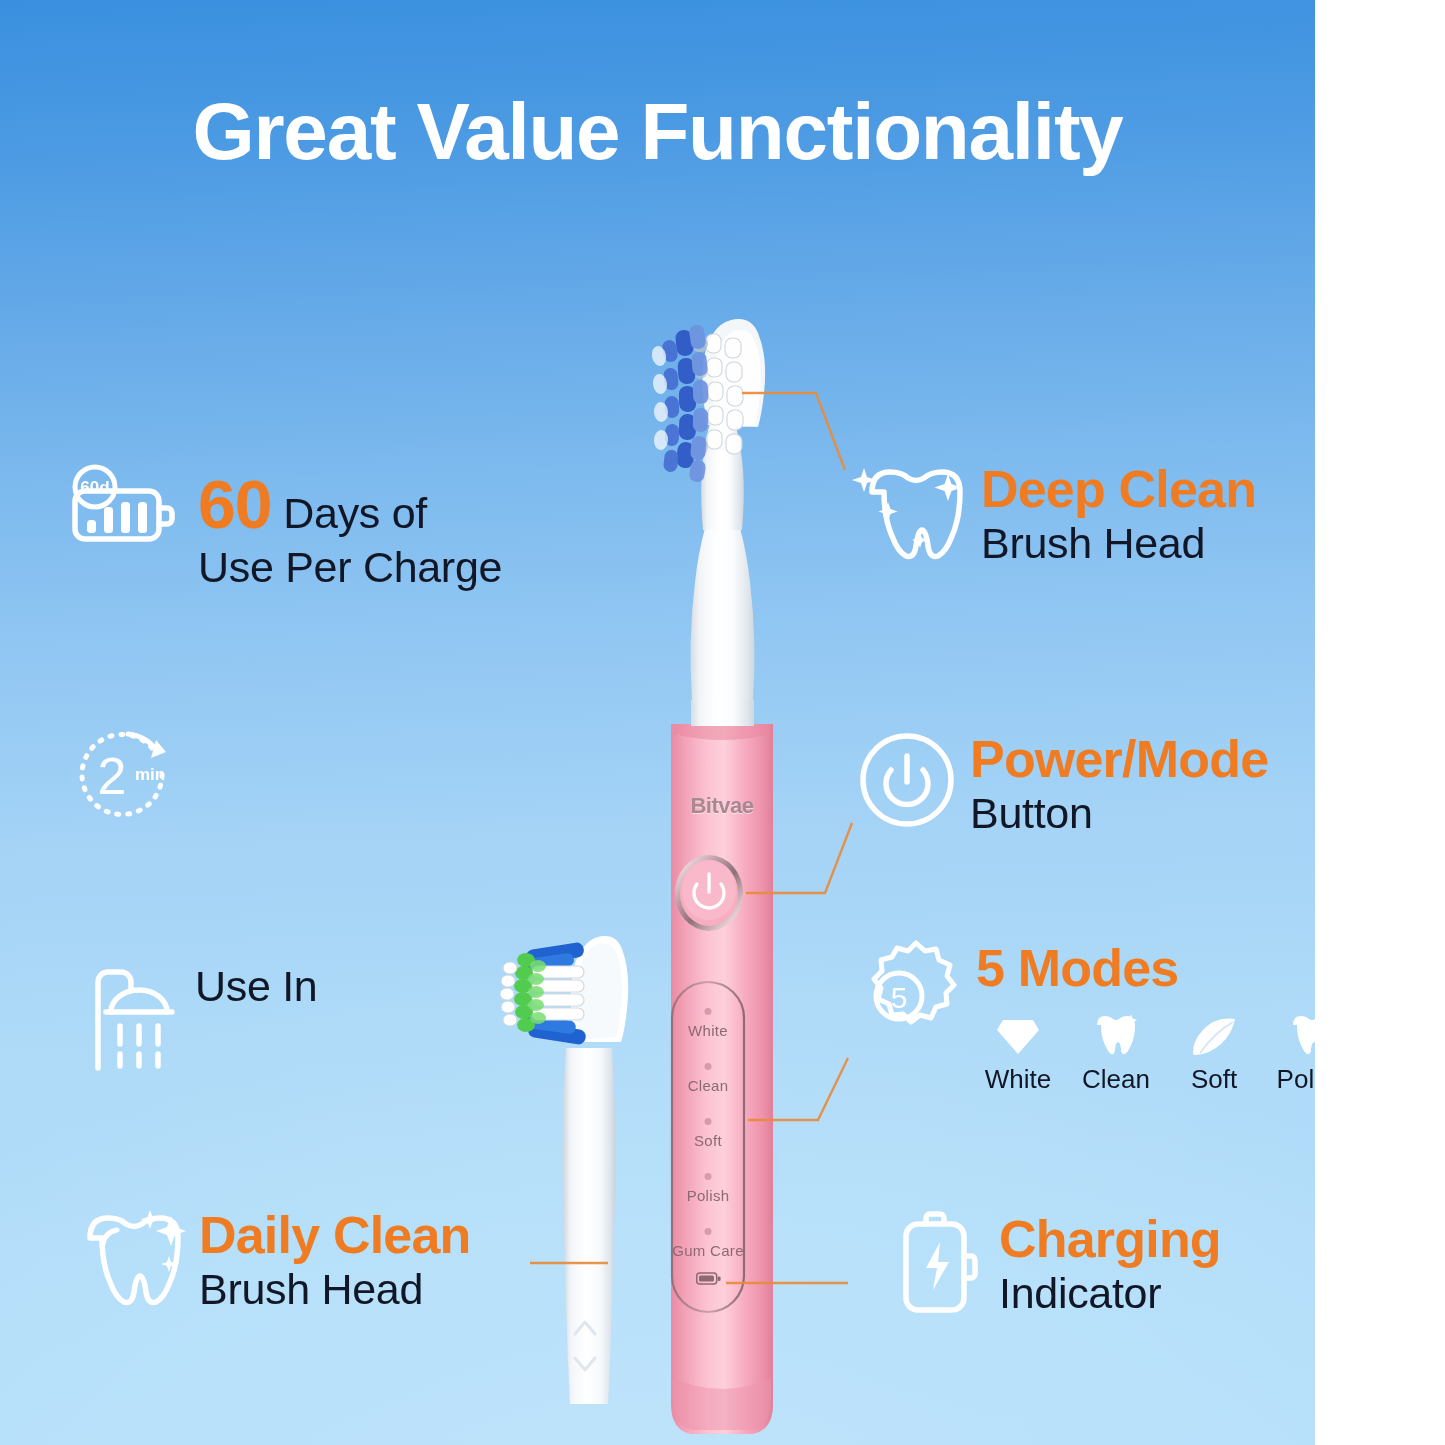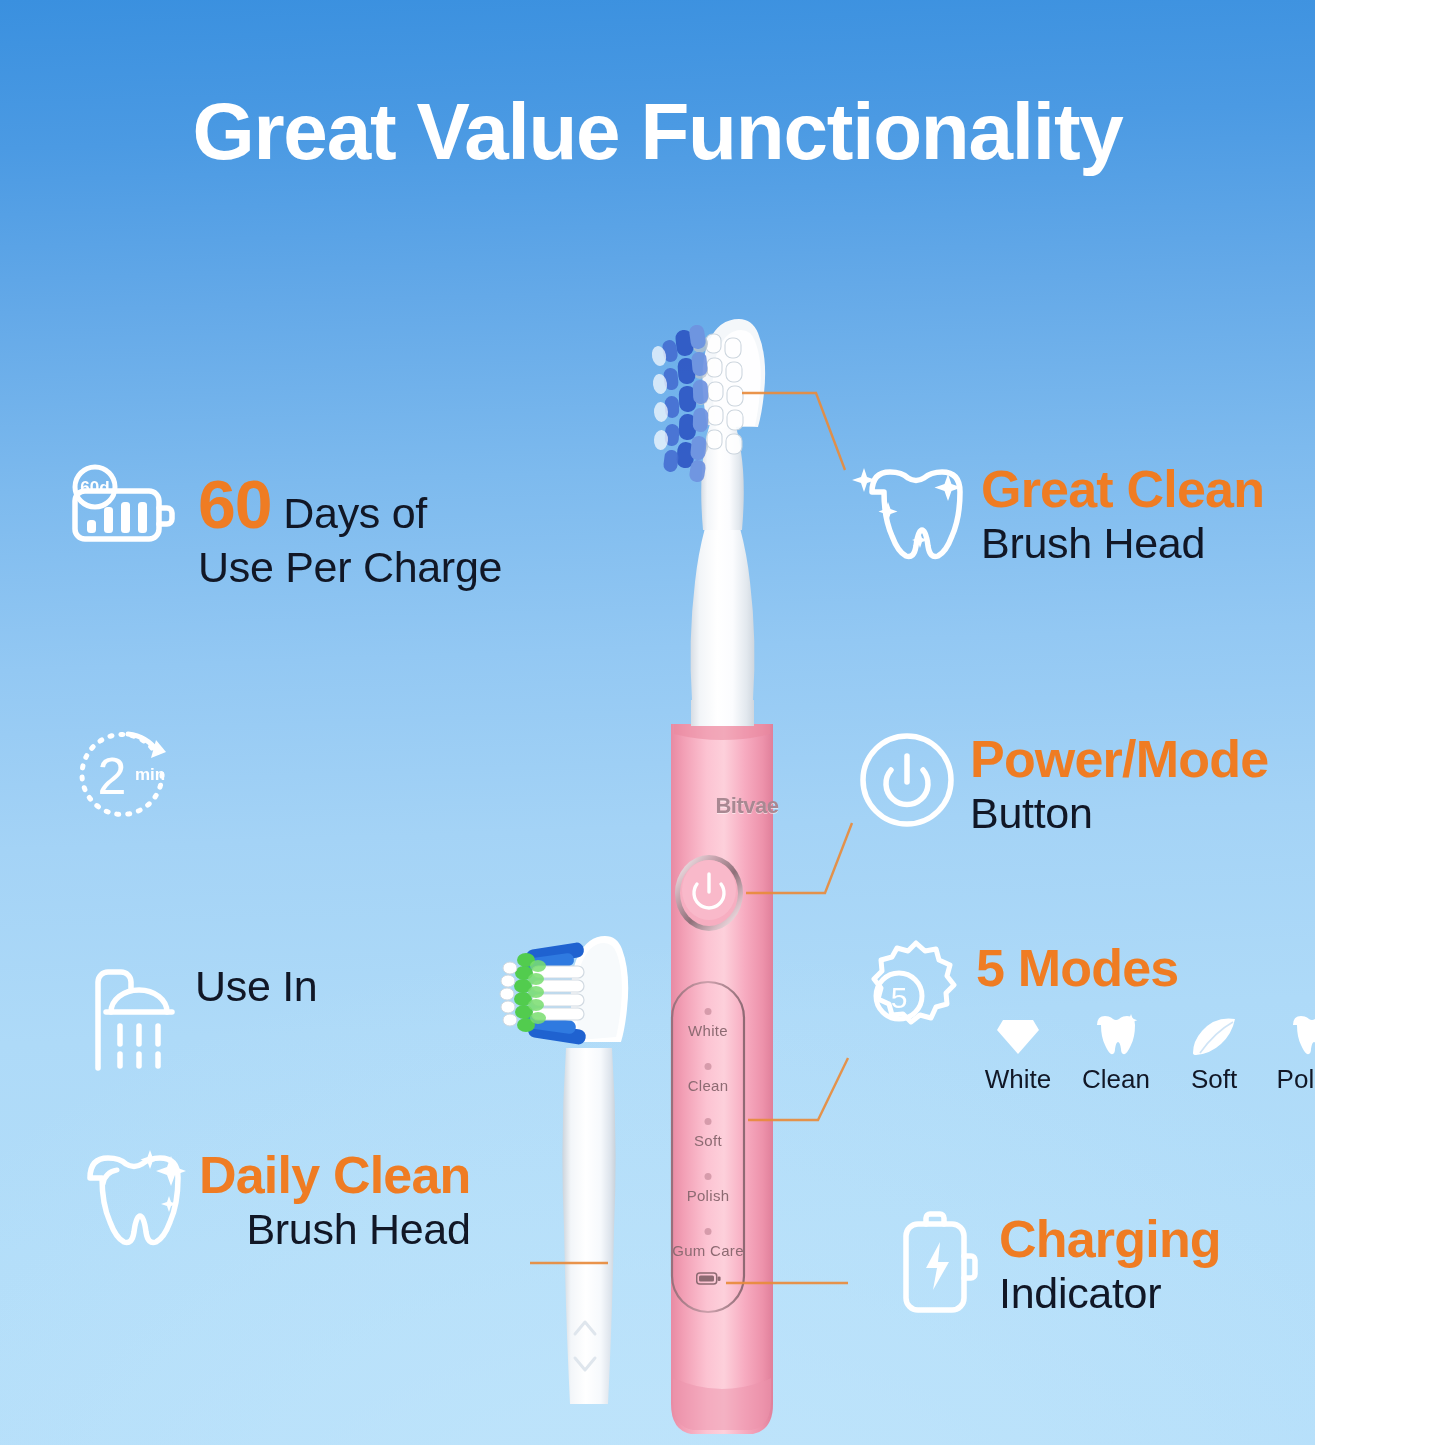--- a/index.html
+++ b/index.html
@@ -72,21 +72,21 @@
     color: #ef7c23;
     font-weight: bold;
     font-size: 68px;
     letter-spacing: -1px;
   }
 
   
   #f-battery { left: 62px;  top: 464px; }
   #f-timer   { left: 68px;  top: 722px; }
   #f-shower  { left: 84px;  top: 960px; }
-  #f-daily   { left: 70px;  top: 1144px; text-align: right; }
+  #f-daily   { left: 70px;  top: 1204px; }
 
   
   #f-deep    { left: 852px; top: 458px; }
   #f-power   { left: 855px; top: 728px; }
   #f-modes   { left: 848px; top: 938px; }
   #f-charge  { left: 896px; top: 1208px; }
 
   
   .modes-wrap { display: flex; align-items: flex-start; gap: 18px; }
   .modes-right { padding-top: 4px; }
@@ -251,21 +251,21 @@
     <ellipse cx="709" cy="893" rx="29" ry="33" fill="#f7aec1"></ellipse>
     <ellipse cx="709" cy="890" rx="27" ry="30" fill="#f9bbcb" opacity=".85"></ellipse>
     <g stroke="#ffffff" stroke-width="3.4" fill="none" stroke-linecap="round">
       <path d="M697 884 a15 15 0 1 0 24 0"></path>
       <line x1="709" y1="874" x2="709" y2="892"></line>
     </g>
 
     <rect x="672" y="982" width="72" height="330" rx="36" fill="none" stroke="url(#panelEdge)" stroke-width="2.2" opacity=".85"></rect>
   </svg>
 
-  <div class="brand" style="left:722px; top:793px;margin-left:25px;">Bitvae</div>
+  <div class="brand" style="left:722px; top:793px;">Bitvae</div>
 
   <div class="ph-dot" style="left:708px; top:1008px;"></div>
   <div class="ph-label" style="left:708px; top:1022px;">White</div>
 
   <div class="ph-dot" style="left:708px; top:1063px;"></div>
   <div class="ph-label" style="left:708px; top:1077px;">Clean</div>
 
   <div class="ph-dot" style="left:708px; top:1118px;"></div>
   <div class="ph-label" style="left:708px; top:1132px;">Soft</div>
 
@@ -430,21 +430,21 @@
 
   <div class="feature" id="f-deep">
     <svg class="ico" width="118" height="108" viewBox="0 0 118 108">
       <path d="M20 34 q0 -20 18 -20 q12 0 18 6 q8 5 16 0 q7 -6 18 -6 q18 0 18 20 q0 26 -8 44 q-6 16 -14 20 q-8 3 -10 -10 q-2 -16 -6 -16 q-4 0 -6 16 q-2 13 -10 10 q-8 -4 -14 -20 q-8 -18 -8 -44 z" fill="none" stroke="#ffffff" stroke-width="5.5" stroke-linejoin="round"></path>
       <path d="M12 10 l3 9 l9 3 l-9 3 l-3 9 l-3 -9 l-9 -3 l9 -3 z" fill="#ffffff"></path>
       <path d="M96 16 l3.5 10 l10 3.5 l-10 3.5 l-3.5 10 l-3.5 -10 l-10 -3.5 l10 -3.5 z" fill="#ffffff"></path>
       <path d="M36 44 l2.5 7 l7 2.5 l-7 2.5 l-2.5 7 l-2.5 -7 l-7 -2.5 l7 -2.5 z" fill="#ffffff"></path>
       <path d="M68 74 l2 6 l6 2 l-6 2 l-2 6 l-2 -6 l-6 -2 l6 -2 z" fill="#ffffff"></path>
     </svg>
     <div class="txt">
-      <span class="ln big orange">Great Clean</span>
+      <span class="ln big orange">Deep Clean</span>
       <span class="ln">Brush Head</span>
     </div>
   </div>
 
   <div class="feature" id="f-power">
     <svg class="ico" width="104" height="104" viewBox="0 0 104 104">
       <circle cx="52" cy="52" r="44" fill="none" stroke="#ffffff" stroke-width="5.5"></circle>
       <g stroke="#ffffff" stroke-width="5.5" fill="none" stroke-linecap="round">
         <path d="M36 42 a21 21 0 1 0 32 0"></path>
         <line x1="52" y1="28" x2="52" y2="54"></line>

